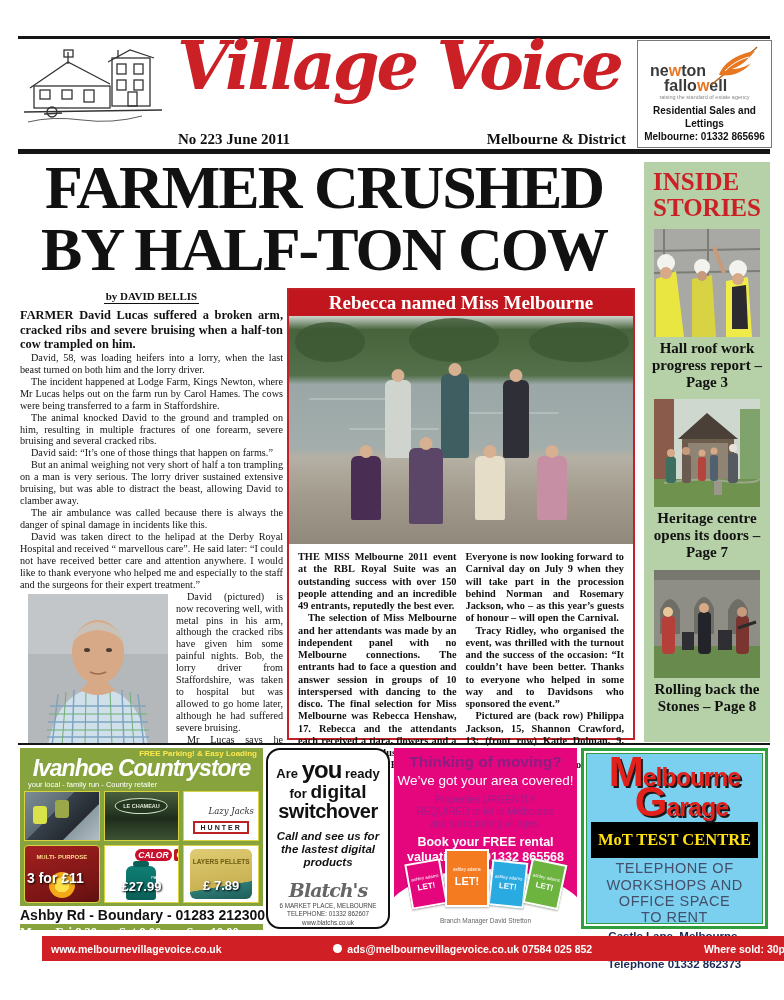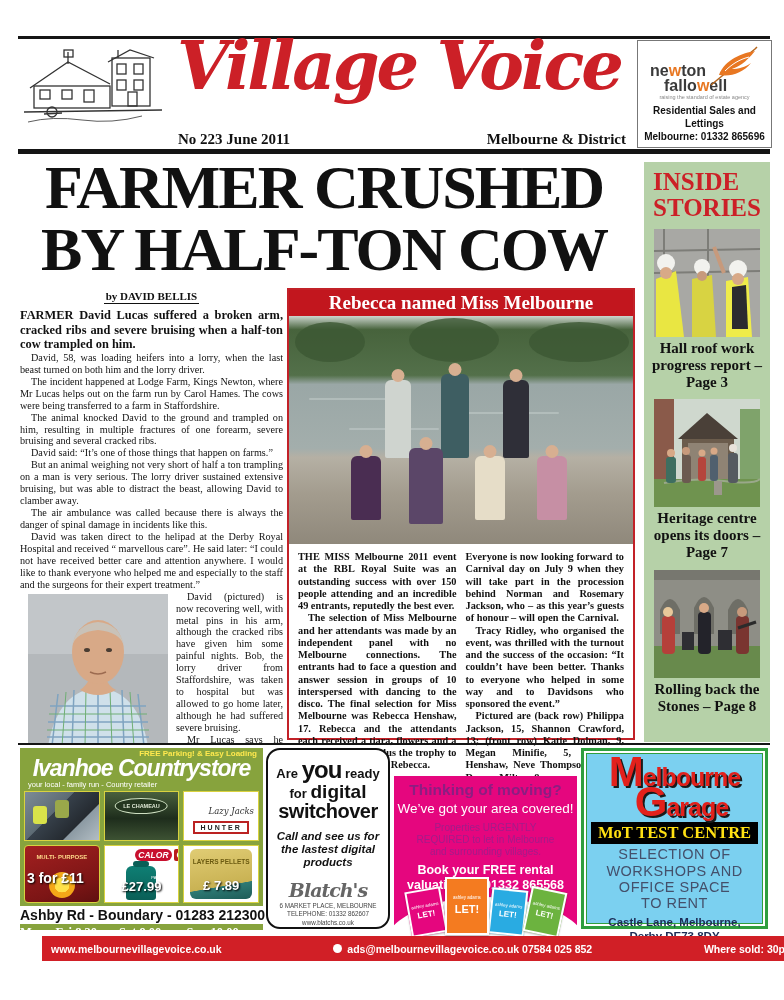--- a/index.html
+++ b/index.html
@@ -116,21 +116,21 @@
   .bl-l1{font-weight:bold;font-size:13px;margin-top:6px;}
   .bl-you{font-size:24px;letter-spacing:-1px;}
   .bl-l2{font-weight:bold;font-size:13px;margin-top:-3px;}
   .bl-dig{font-size:19px;}
   .bl-l3{font-weight:bold;font-size:20px;margin-top:-3px;letter-spacing:-0.5px;}
   .bl-tag{font-style:italic;font-weight:bold;font-size:11.5px;line-height:1.15;margin-top:7px;padding:0 8px;}
   .bl-logo{font-family:"DejaVu Serif",serif;font-style:italic;font-weight:bold;font-size:19px;
            color:#666;margin-top:9px;letter-spacing:-1px;}
   .bl-sm{font-size:6.3px;color:#444;line-height:1.35;margin-top:1px;}
   
-  .as{left:394px;width:183px;height:181px;background:#e5067e;text-align:center;overflow:hidden;color:#fff;margin-top:28px;}
+  .as{left:394px;width:183px;height:181px;background:#e5067e;text-align:center;overflow:hidden;color:#fff;}
   .as-think{color:#8b1e82;font-weight:bold;font-size:15.5px;margin-top:5px;}
   .as-cover{font-size:13.5px;line-height:1.15;margin-top:2px;}
   .as-props{color:#a21c8a;font-size:10px;line-height:1.2;margin-top:5px;padding:0 14px;}
   .as-cta{font-weight:bold;font-size:12.5px;line-height:1.2;margin-top:5px;}
   .as-dome{position:absolute;left:-12px;bottom:-46px;width:207px;height:106px;background:#fff;
            border-radius:50%;}
   .as-boards{position:absolute;left:0;bottom:22px;width:100%;display:flex;justify-content:center;
              align-items:flex-end;gap:1px;}
   .board{width:32px;height:42px;border:2px solid #fff;color:#fff;font-size:4.5px;line-height:1.1;
          display:flex;flex-direction:column;justify-content:center;box-shadow:0 1px 2px rgba(0,0,0,.3);}
@@ -143,21 +143,21 @@
   .as-mgr{position:absolute;left:0;bottom:5px;width:100%;color:#666;font-size:6.5px;}
   
   .ga{left:581px;width:187px;height:181px;background:#7bd0f0;border:3px solid #2f9e3e;
       box-shadow:inset 0 0 0 2px #fff,inset 0 0 0 3px #2f9e3e;text-align:center;padding-top:3px;}
   .mg-line{font-weight:bold;color:#e2211c;text-shadow:2px 2px 0 #1a1a1a;line-height:0.85;
            font-size:25px;letter-spacing:-1px;}
   .mg-line .big{font-size:42px;}
   .mg-l1{margin-left:0px;}
   .mg-l2{margin-top:-6px;margin-left:14px;}
   .mot{background:#000;color:#ffe012;font-weight:bold;font-size:16.5px;margin:3px 7px 2px;
-       font-family:"Liberation Serif",serif;padding:1px 0;}
+       font-family:"Liberation Serif",serif;padding:8px 0;}
   .mg-body{color:#44506b;font-size:14.5px;line-height:1.12;letter-spacing:0.5px;margin-top:2px;}
   .mg-addr{color:#1c2b55;font-weight:bold;font-size:11.5px;line-height:1.2;margin-top:5px;}
   
   .footer{position:absolute;left:18px;top:936px;width:752px;height:25px;background:#d11f26;
           color:#fff;font-family:"Liberation Sans",sans-serif;font-weight:bold;font-size:10.5px;
           display:flex;align-items:center;justify-content:space-between;padding:0 9px;box-sizing:border-box;margin-left:24px;}
   .f-item{display:flex;align-items:center;white-space:nowrap;}
   .bullet{width:9px;height:9px;border-radius:50%;background:#fff;display:inline-block;margin-right:5px;}
 </style>
 </head>
@@ -459,21 +459,21 @@
     <div class="as-mgr">Branch Manager David Stretton</div>
   </div>
 
   <div class="ad ga">
     <div>
       <div class="mg-line mg-l1"><span class="big">M</span><span>elbourne</span></div>
       <div class="mg-line mg-l2"><span class="big">G</span><span>arage</span></div>
     </div>
     <div class="mot">MoT TEST CENTRE</div>
     <div class="mg-body">
-      <div>SELECTION OF</div>
+      <div>TELEPHONE OF</div>
       <div>WORKSHOPS AND</div>
       <div>OFFICE SPACE</div>
       <div>TO RENT</div>
     </div>
     <div class="mg-addr">
       <div>Castle Lane, Melbourne,</div>
       <div>Derby DE73 8DY</div>
       <div>Telephone 01332 862373</div>
     </div>
   </div>

